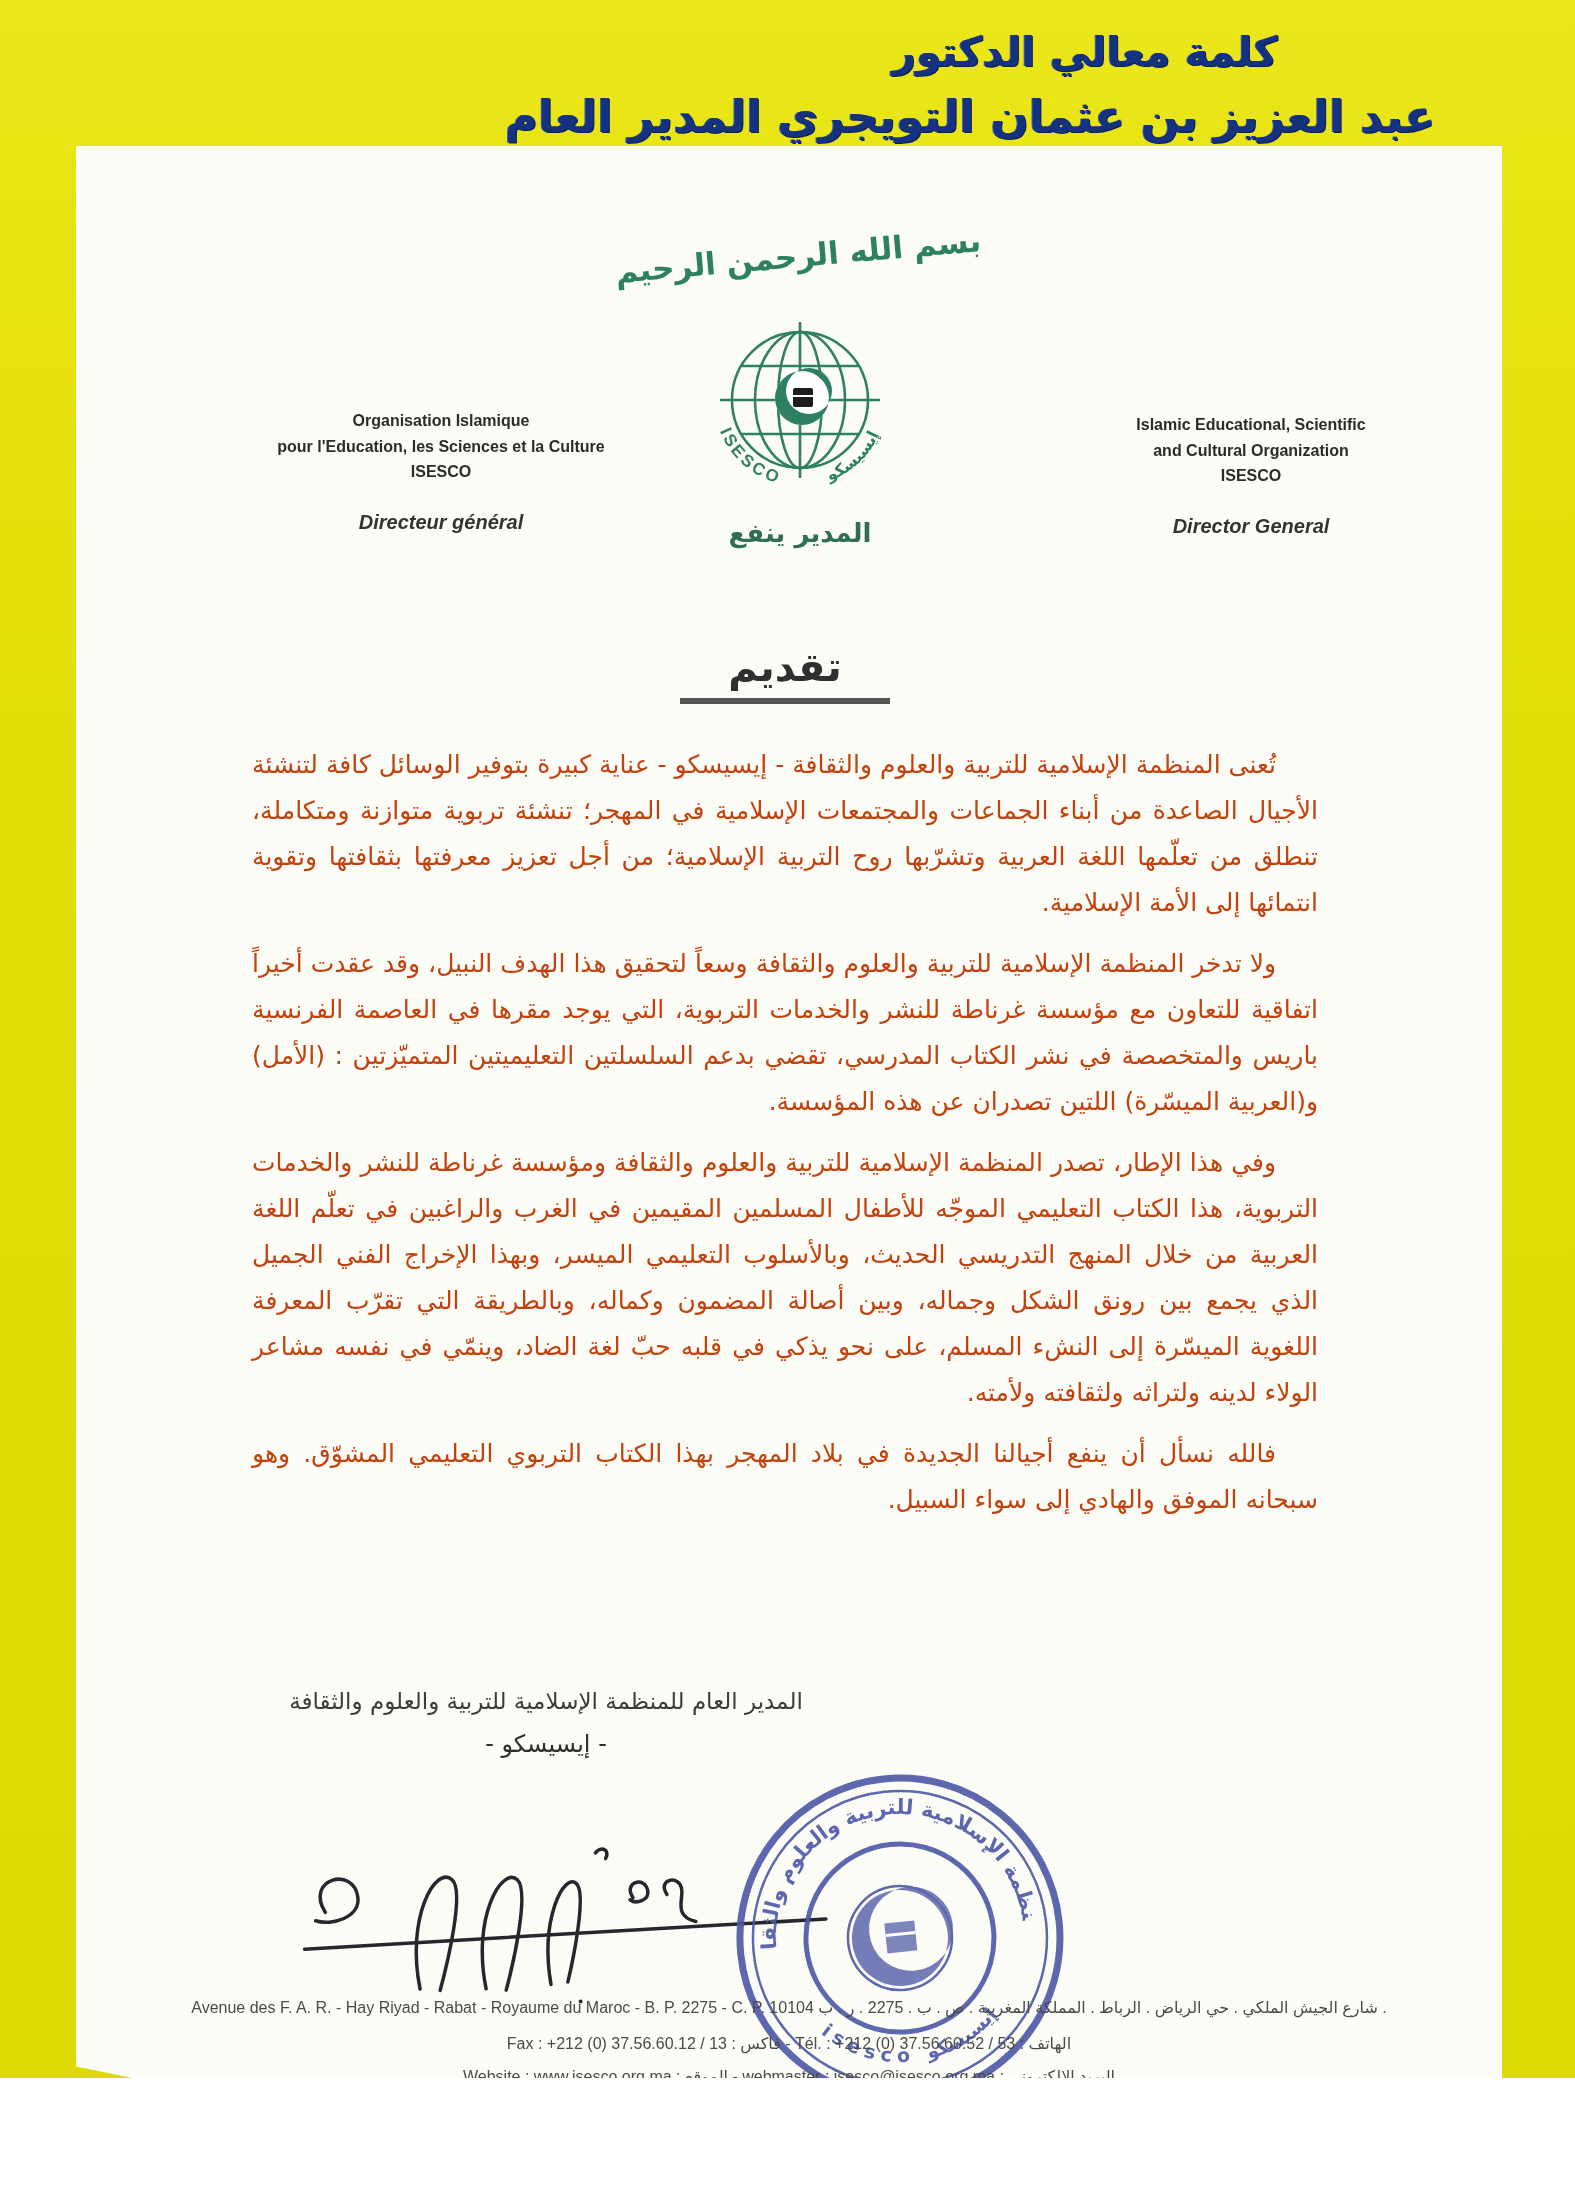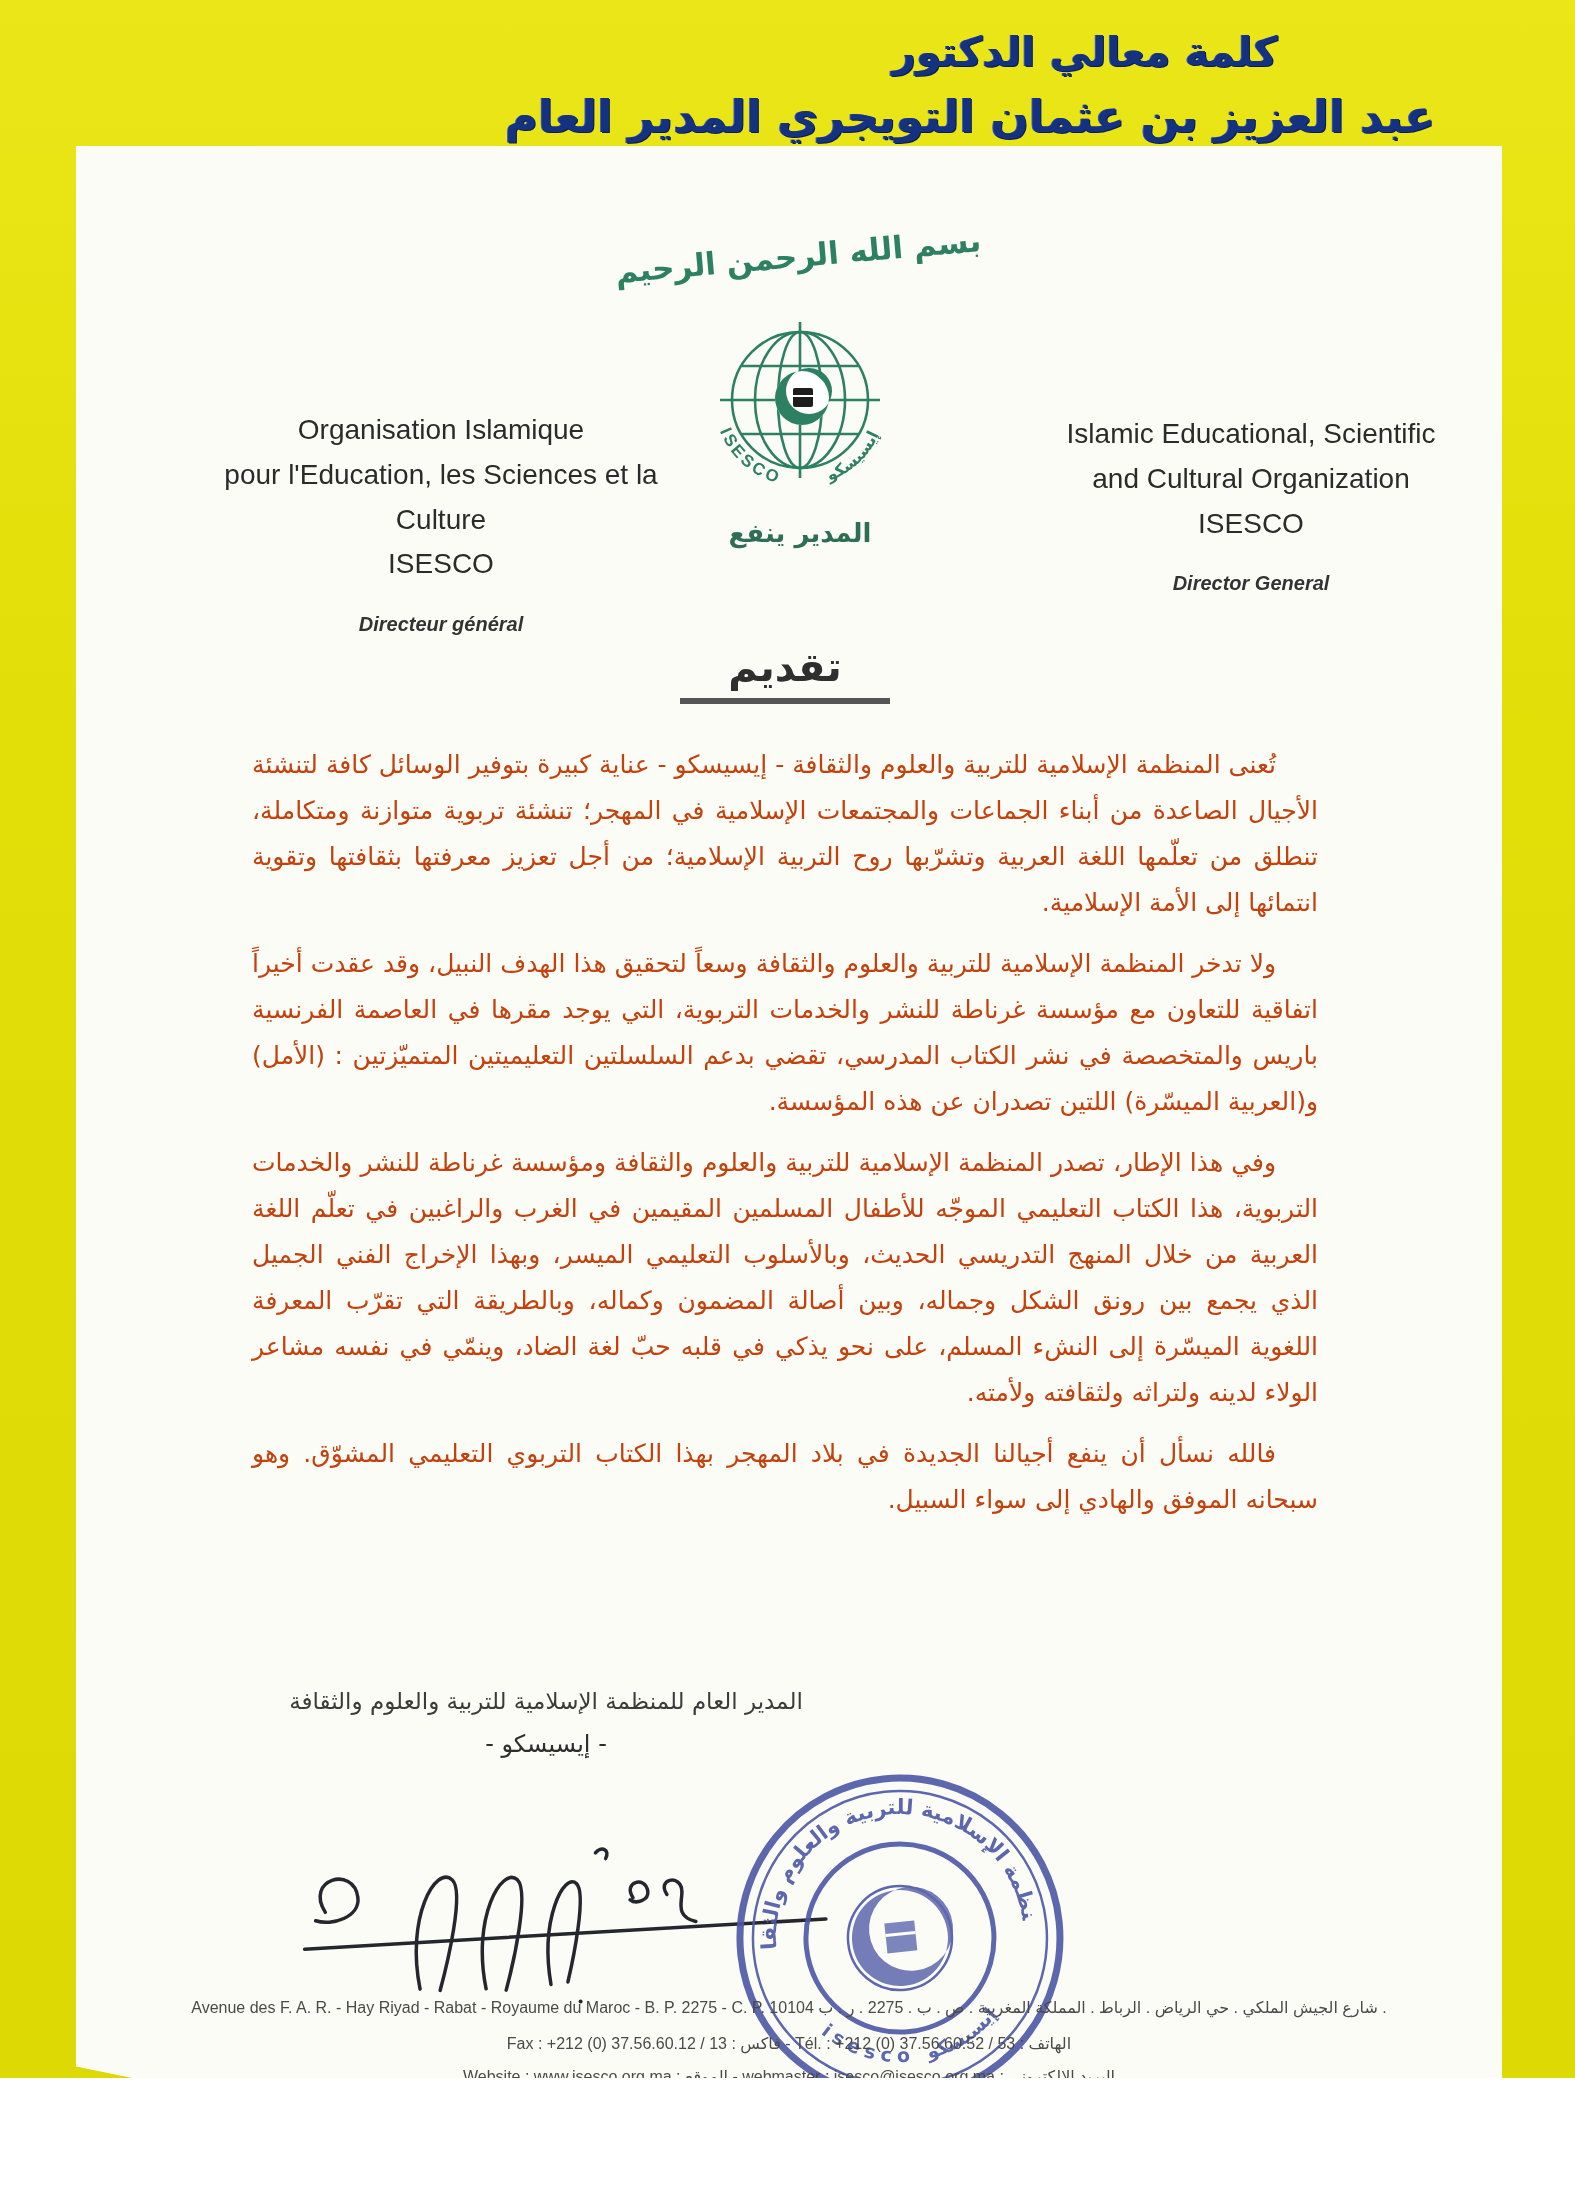--- a/index.html
+++ b/index.html
@@ -32,21 +32,21 @@
     direction:rtl;letter-spacing:1px;
   }
   .globe-box{position:absolute;left:574px;top:104px;width:300px;height:300px;}
   .dg-arabic{
     position:absolute;left:574px;top:372px;width:300px;text-align:center;
     color:#2f6e55;font-size:26px;font-weight:bold;direction:rtl;
   }
   .org-block{position:absolute;text-align:center;color:#2b2b2b;font-family:"Liberation Sans","DejaVu Sans",sans-serif;}
   .org-block.fr{left:100px;top:262px;width:530px;}
   .org-block.en{left:950px;top:266px;width:450px;}
-  .org-block .line{font-size:28px;font-weight:normal;line-height:1.6;}
+  .org-block .line{font-size:16px;font-weight:bold;line-height:1.6;}
   .org-block .dg{font-size:20px;font-weight:bold;font-style:italic;margin-top:26px;color:#333;}
   
   .preface-title{
     position:absolute;left:604px;top:498px;width:210px;text-align:center;
     font-size:40px;font-weight:bold;color:#2f2f2f;direction:rtl;
     padding-bottom:8px;border-bottom:6px solid #555;
   }
   
   .body-text{
     position:absolute;left:176px;top:596px;width:1066px;

